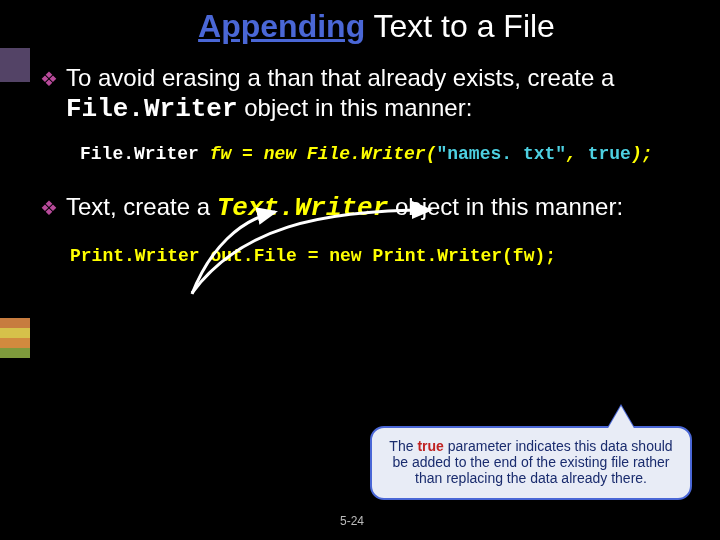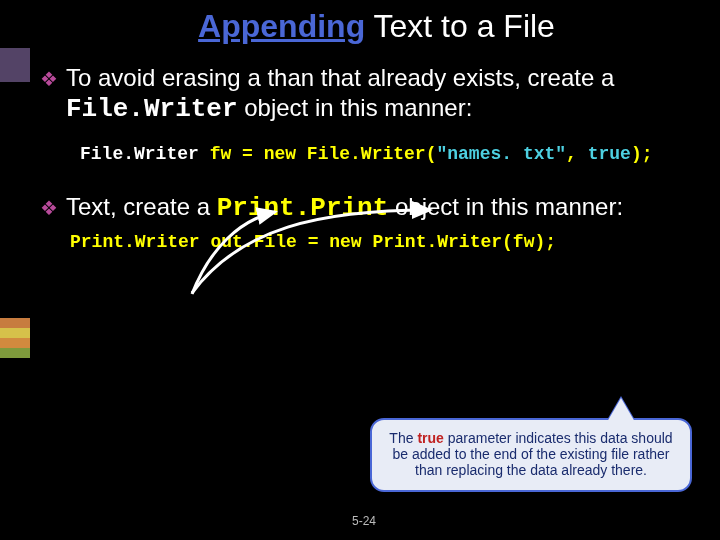--- a/index.html
+++ b/index.html
@@ -78,32 +78,32 @@
     font-size: 18px;
     color: #fff;
     margin: 18px 0 28px 40px;
     white-space: nowrap;
   }
   .code-line2 {
     font-family: Consolas, "Courier New", monospace;
     font-weight: 700;
     font-size: 18px;
     color: #ffff00;
-    margin: 8px 0 0 30px;
-  }
-  .yellow { color: #ffff00; }
+    margin: 22px 0 0 30px;
+  }
+  .yellow { color: #ffff00; font-style: italic; }
   .cyan { color: #4dd0e1; }
   .arrow-svg {
     position: absolute;
     pointer-events: none;
   }
   .callout {
     position: absolute;
     right: 28px;
-    bottom: 48px;
+    bottom: 40px;
     width: 290px;
     background: #e8ecf6;
     border: 2px solid #4a67d6;
     border-radius: 14px;
     padding: 10px 14px 12px;
     font-size: 14px;
     text-align: center;
     color: #1a2c6e;
     box-shadow: 0 2px 4px rgba(0,0,0,.4);
   }
@@ -114,21 +114,21 @@
     right: 55px;
     width: 0; height: 0;
     border-left: 14px solid transparent;
     border-right: 14px solid transparent;
     border-bottom: 24px solid #e8ecf6;
     filter: drop-shadow(0 -2px 0 #4a67d6);
   }
   .pagenum {
     position: absolute;
     bottom: 12px;
-    left: 12px;
+    left: 0;
     width: 704px;
     text-align: center;
     font-size: 12px;
     color: #bbb;
   }
 </style>
 </head>
 <body>
 
 <div class="slide">
@@ -155,21 +155,21 @@
       </span>
     </div>
 
     <div class="code-line">
       <span>File.Writer</span><span class="yellow">  fw = new File.Writer(</span><span class="cyan">"names. txt"</span><span class="yellow">, </span><span class="cyan">true</span><span class="yellow">);</span>
     </div>
 
     <div class="bullet">
       <span class="diamond">❖</span>
       <span class="txt">
-        <span>Text, create a </span><span class="mono-big yellow">Print.Print</span><span> object in this manner:</span>
+        <span>Text, create a </span><span class="mono-big yellow">Text.Writer</span><span> object in this manner:</span>
       </span>
     </div>
 
     <div class="code-line2">Print.Writer out.File = new Print.Writer(fw);</div>
 
   </div>
 
   <svg class="arrow-svg" style="left:180px; top:198px;" width="260" height="110">
     <defs>
       <marker id="ah1" markerWidth="10" markerHeight="10" refX="6" refY="3" orient="auto">

